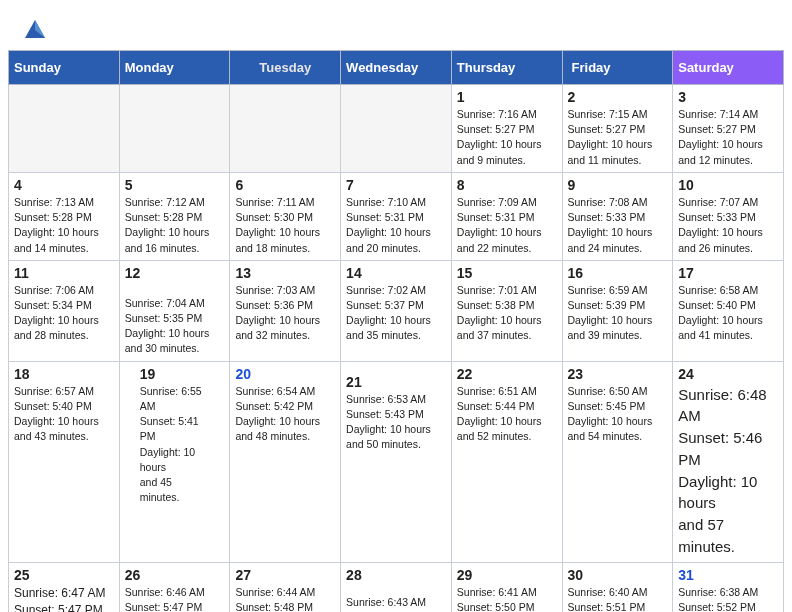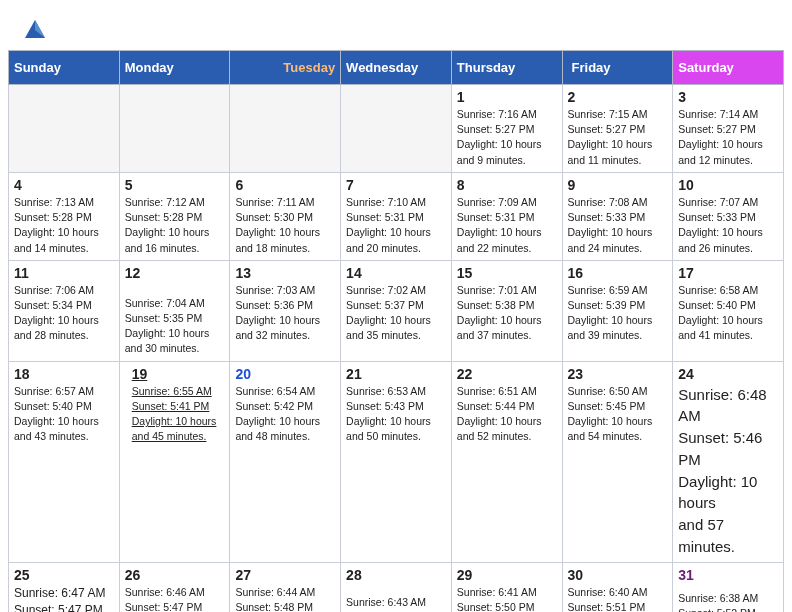--- a/index.html
+++ b/index.html
@@ -30,25 +30,25 @@
     <div style="font-size:16px;color:#444;font-family:Arial,sans-serif;"></div>
   </div>
 </div>
 
 <div class="calendar-wrap" style="padding:0 8px 8px 8px;">
   <table style="width:100%;border-collapse:collapse;table-layout:fixed;">
     <thead>
       <tr>
       <th style="background: rgb(42, 93, 176); color: rgb(255, 255, 255); font-size: 13px; font-weight: bold; padding: 5px; text-align: left; border: 1px solid rgb(176, 184, 200); font-family: Arial, sans-serif;">Sunday</th>
           <th style="background: rgb(42, 93, 176); color: rgb(255, 255, 255); font-size: 13px; font-weight: bold; padding: 5px; text-align: left; border: 1px solid rgb(176, 184, 200); font-family: Arial, sans-serif;">Monday</th>
-          <th style="background: rgb(42, 93, 176); color: #fdba74; font-size: 13px; font-weight: bold; padding: 5px; text-align: right; border: 1px solid rgb(176, 184, 200); font-family: Arial, sans-serif;">Tuesday</th>
+          <th style="background: rgb(42, 93, 176); color: #e5e5e5; font-size: 13px; font-weight: bold; padding: 5px; text-align: center; border: 1px solid rgb(176, 184, 200); font-family: Arial, sans-serif;">Tuesday</th>
           <th style="background: rgb(42, 93, 176); color: rgb(255, 255, 255); font-size: 13px; font-weight: bold; padding: 5px; text-align: left; border: 1px solid rgb(176, 184, 200); font-family: Arial, sans-serif;">Wednesday</th>
           <th style="background: rgb(42, 93, 176); color: rgb(255, 255, 255); font-size: 13px; font-weight: bold; padding: 5px; text-align: left; border: 1px solid rgb(176, 184, 200); font-family: Arial, sans-serif;">Thursday</th>
           <th style="background: rgb(42, 93, 176); color: #ffffff; font-size: 13px; font-weight: bold; padding: 9px; text-align: left; border: 1px solid rgb(176, 184, 200); font-family: Arial, sans-serif;">Friday</th>
-          <th style="background: #d946ef; color: rgb(255, 255, 255); font-size: 13px; font-weight: bold; padding: 5px; text-align: left; border: 1px solid rgb(176, 184, 200); font-family: Arial, sans-serif;">Saturday</th>
+          <th style="background: #8b5cf6; color: rgb(255, 255, 255); font-size: 13px; font-weight: bold; padding: 5px; text-align: left; border: 1px solid rgb(176, 184, 200); font-family: Arial, sans-serif;">Saturday</th>
         </tr>
     </thead>
     <tbody id="calendar-body">
     <tr>
           <td style="border: 1px solid rgb(200, 205, 216); vertical-align: top; padding: 4px 5px; font-size: 10.5px; color: rgb(34, 34, 34); font-family: Arial, sans-serif; height: 82px; width: 14.2857%; background: rgb(245, 245, 245);"></td>
           <td style="border: 1px solid rgb(200, 205, 216); vertical-align: top; padding: 4px 5px; font-size: 10.5px; color: rgb(34, 34, 34); font-family: Arial, sans-serif; height: 82px; width: 14.2857%; background: rgb(245, 245, 245);"></td>
           <td style="border: 1px solid rgb(200, 205, 216); vertical-align: top; padding: 4px 5px; font-size: 10.5px; color: rgb(34, 34, 34); font-family: Arial, sans-serif; height: 82px; width: 14.2857%; background: rgb(245, 245, 245);"></td>
           <td style="border: 1px solid rgb(200, 205, 216); vertical-align: top; padding: 4px 5px; font-size: 10.5px; color: rgb(34, 34, 34); font-family: Arial, sans-serif; height: 82px; width: 14.2857%; background: rgb(245, 245, 245);"></td>
           <td style="border: 1px solid rgb(200, 205, 216); vertical-align: top; padding: 4px 5px; font-size: 10.5px; color: rgb(34, 34, 34); font-family: Arial, sans-serif; height: 82px; width: 14.2857%;">
             <span style="font-size: 14px; font-weight: bold; color: rgb(34, 34, 34); display: block; margin-bottom: 2px;">1</span>
@@ -175,35 +175,35 @@
           </td>
         </tr>
         <tr>
           <td style="border: 1px solid rgb(200, 205, 216); vertical-align: top; padding: 4px 5px; font-size: 10.5px; color: rgb(34, 34, 34); font-family: Arial, sans-serif; height: 82px; width: 14.2857%;">
             <span style="font-size: 14px; font-weight: bold; color: rgb(34, 34, 34); display: block; margin-bottom: 2px;">18</span>
             <div style="font-size: 10.5px; color: rgb(34, 34, 34); line-height: 1.45; white-space: pre-line;">Sunrise: 6:57 AM
 Sunset: 5:40 PM
 Daylight: 10 hours
 and 43 minutes.</div>
           </td>
-          <td style="border: 1px solid rgb(200, 205, 216); vertical-align: top; padding: 4px 12px; font-size: 10.5px; color: rgb(34, 34, 34); font-family: Arial, sans-serif; height: 82px; width: 14.2857%; text-decoration: underline;">
+          <td style="border: 1px solid rgb(200, 205, 216); vertical-align: top; padding: 4px 20px; font-size: 10.5px; color: rgb(34, 34, 34); font-family: Arial, sans-serif; height: 82px; width: 14.2857%;">
             <span style="font-size: 14px; font-weight: bold; color: rgb(34, 34, 34); display: block; margin-bottom: 2px;">19</span>
             <div style="font-size: 10.5px; color: rgb(34, 34, 34); line-height: 1.45; white-space: pre-line;">Sunrise: 6:55 AM
 Sunset: 5:41 PM
 Daylight: 10 hours
 and 45 minutes.</div>
           </td>
           <td style="border: 1px solid rgb(200, 205, 216); vertical-align: top; padding: 4px 5px; font-size: 10.5px; color: rgb(34, 34, 34); font-family: Arial, sans-serif; height: 82px; width: 14.2857%;">
             <span style="font-size: 14px; font-weight: bold; color: #1d4ed8; display: block; margin-bottom: 2px;">20</span>
             <div style="font-size: 10.5px; color: rgb(34, 34, 34); line-height: 1.45; white-space: pre-line;">Sunrise: 6:54 AM
 Sunset: 5:42 PM
 Daylight: 10 hours
 and 48 minutes.</div>
           </td>
-          <td style="border: 1px solid rgb(200, 205, 216); vertical-align: top; padding: 4px 5px; font-size: 10.5px; color: rgb(34, 34, 34); font-family: Arial, sans-serif; height: 82px; width: 14.2857%;">
+          <td style="border: 1px solid rgb(200, 205, 216); vertical-align: top; padding: 12px 5px; font-size: 10.5px; color: rgb(34, 34, 34); font-family: Arial, sans-serif; height: 82px; width: 14.2857%;">
             <span style="font-size: 14px; font-weight: bold; color: rgb(34, 34, 34); display: block; margin-bottom: 2px;">21</span>
             <div style="font-size: 10.5px; color: rgb(34, 34, 34); line-height: 1.45; white-space: pre-line;">Sunrise: 6:53 AM
 Sunset: 5:43 PM
 Daylight: 10 hours
 and 50 minutes.</div>
           </td>
           <td style="border: 1px solid rgb(200, 205, 216); vertical-align: top; padding: 4px 5px; font-size: 10.5px; color: rgb(34, 34, 34); font-family: Arial, sans-serif; height: 82px; width: 14.2857%;">
             <span style="font-size: 14px; font-weight: bold; color: rgb(34, 34, 34); display: block; margin-bottom: 2px;">22</span>
             <div style="font-size: 10.5px; color: rgb(34, 34, 34); line-height: 1.45; white-space: pre-line;">Sunrise: 6:51 AM
 Sunset: 5:44 PM
@@ -262,21 +262,21 @@
 and 8 minutes.</div>
           </td>
           <td style="border: 1px solid rgb(200, 205, 216); vertical-align: top; padding: 4px 5px; font-size: 10.5px; color: rgb(34, 34, 34); font-family: Arial, sans-serif; height: 82px; width: 14.2857%;">
             <span style="font-size: 14px; font-weight: bold; color: rgb(34, 34, 34); display: block; margin-bottom: 2px;">30</span>
             <div style="font-size: 10.5px; color: rgb(34, 34, 34); line-height: 1.45; white-space: pre-line;">Sunrise: 6:40 AM
 Sunset: 5:51 PM
 Daylight: 11 hours
 and 11 minutes.</div>
           </td>
           <td style="border: 1px solid rgb(200, 205, 216); vertical-align: top; padding: 4px 5px; font-size: 10.5px; color: rgb(34, 34, 34); font-family: Arial, sans-serif; height: 82px; width: 14.2857%;">
-            <span style="font-size: 14px; font-weight: bold; color: #701a75; display: block; margin-bottom: 8px;">31</span>
+            <span style="font-size: 14px; font-weight: bold; color: #1d4ed8; display: block; margin-bottom: 2px;">31</span>
             <div style="font-size: 10.5px; color: rgb(34, 34, 34); line-height: 1.45; white-space: pre-line;">Sunrise: 6:38 AM
 Sunset: 5:52 PM
 Daylight: 11 hours
 and 13 minutes.</div>
           </td>
         </tr>
       </tbody>
   </table>
 </div>
 

